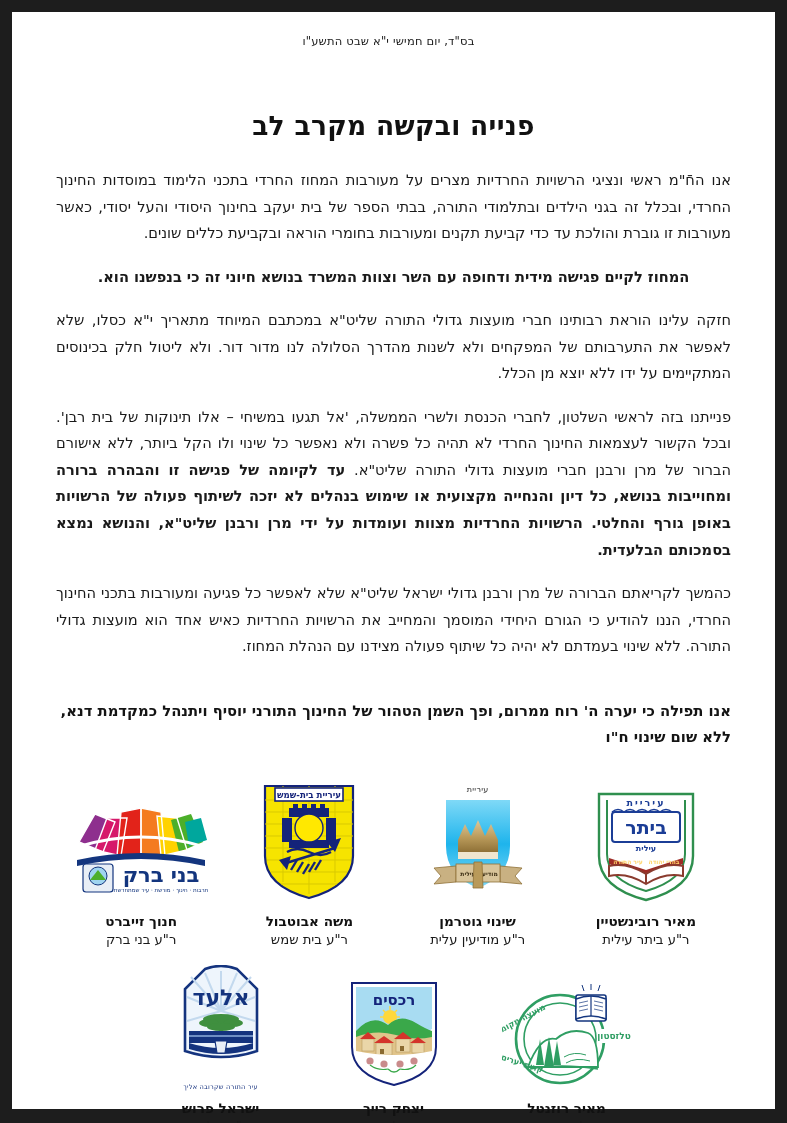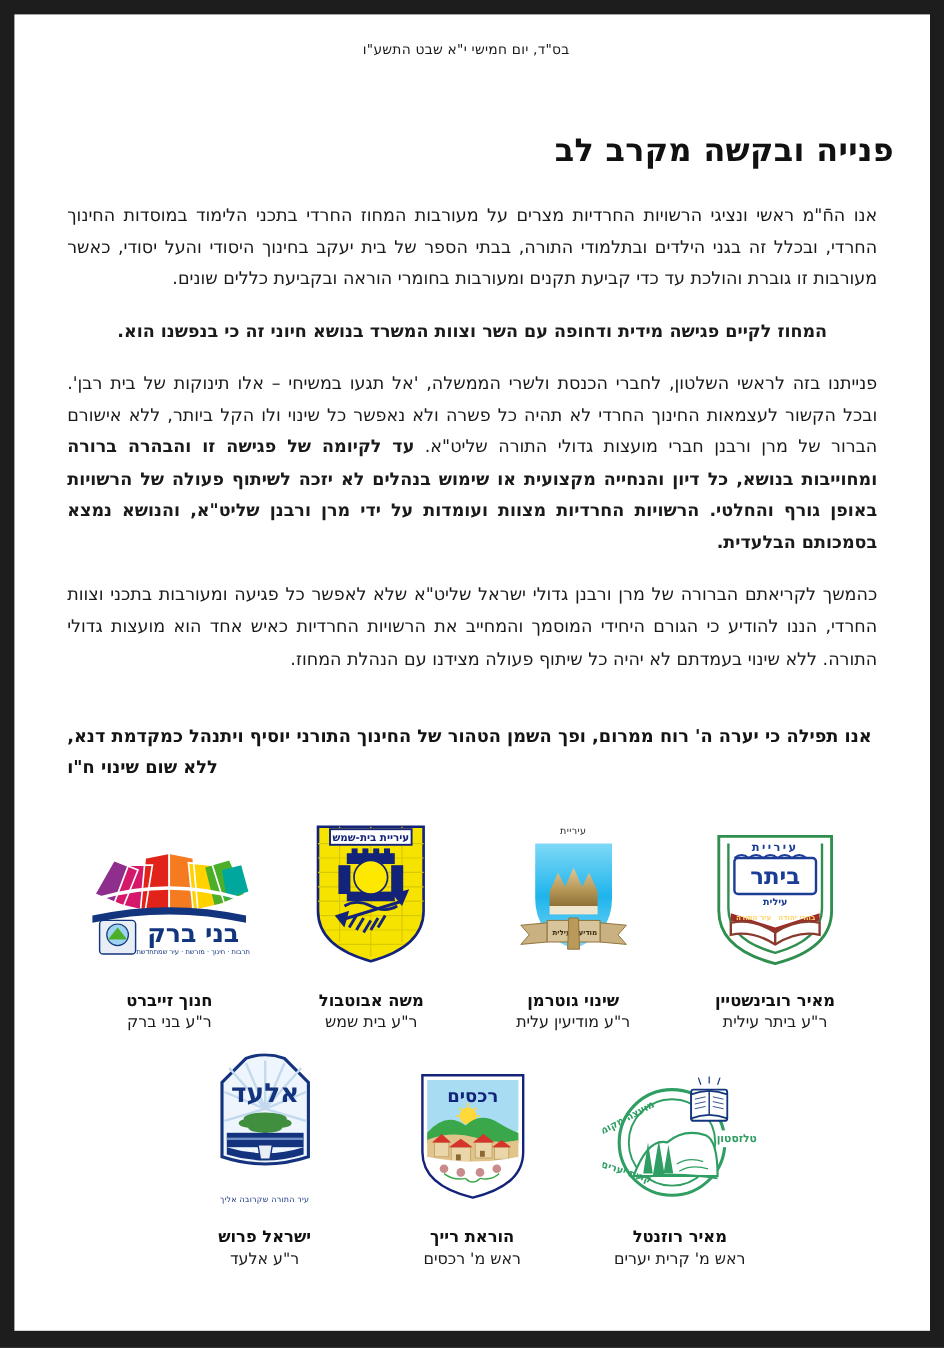--- a/index.html
+++ b/index.html
@@ -37,20 +37,21 @@
     font-size: 11.5px;
     color: #1a1a1a;
     text-align: center;
     letter-spacing: 0.2px;
     margin: 0 0 0 0;
     padding-right: 10px;
   }
 
   
   .doc-title {
+    text-align: center;
     font-size: 26.5px;
     font-weight: bold;
     color: #111111;
     margin: 62px 0 26px 0;
     letter-spacing: 0.3px;
   }
 
   
   .body-col {
     padding: 0 14px;
@@ -72,21 +73,21 @@
   }
   p.para.last-center {
     text-align-last: center;
   }
 
   .closing-prayer {
     font-size: 14.8px;
     font-weight: bold;
     line-height: 1.75;
     color: #141414;
-    text-align: left;
+    text-align: right;
     margin: 38px 14px 0 14px;
   }
 
   
   .logo-rows {
     margin-top: 26px;
   }
   .logo-row {
     display: flex;
     justify-content: center;
@@ -125,21 +126,21 @@
     font-size: 6.6px;
     color: #15317e;
     margin-top: 2px;
     letter-spacing: 0.2px;
     font-weight: normal;
   }
   .person-name {
     font-size: 13.6px;
     font-weight: bold;
     color: #111111;
-    margin-top: 19px;
+    margin-top: 9px;
     white-space: nowrap;
   }
   .person-role {
     font-size: 13.2px;
     color: #1a1a1a;
     margin-top: 3px;
     white-space: nowrap;
   }
 
   svg { display: block; }
@@ -152,24 +153,25 @@
 
     <div class="bsd-line">בס"ד, יום חמישי י"א שבט התשע"ו</div>
 
     <h1 class="doc-title">פנייה ובקשה מקרב לב</h1>
 
     <div class="body-col">
       <p class="para">אנו החֿ"מ ראשי ונציגי הרשויות החרדיות מצרים על מעורבות המחוז החרדי בתכני הלימוד במוסדות החינוך החרדי, ובכלל זה בגני הילדים ובתלמודי התורה, בבתי הספר של בית יעקב בחינוך היסודי והעל יסודי, כאשר מעורבות זו גוברת והולכת עד כדי קביעת תקנים ומעורבות בחומרי הוראה ובקביעת כללים שונים.</p>
 
       <p class="para bold last-center">המחוז לקיים פגישה מידית ודחופה עם השר וצוות המשרד בנושא חיוני זה כי בנפשנו הוא.</p>
 
+      <p class="para">חזקה עלינו הוראת רבותינו חברי מועצות גדולי התורה שליט"א במכתבם המיוחד מתאריך י"א כסלו, שלא לאפשר את התערבותם של המפקחים ולא לשנות מהדרך הסלולה לנו מדור דור. ולא ליטול חלק בכינוסים המתקיימים על ידו ללא יוצא מן הכלל.</p>
 
       <p class="para"><span>פנייתנו בזה לראשי השלטון, לחברי הכנסת ולשרי הממשלה, 'אל תגעו במשיחי – אלו תינוקות של בית רבן'. ובכל הקשור לעצמאות החינוך החרדי לא תהיה כל פשרה ולא נאפשר כל שינוי ולו הקל ביותר, ללא אישורם הברור של מרן ורבנן חברי מועצות גדולי התורה שליט"א. </span><b>עד לקיומה של פגישה זו והבהרה ברורה ומחוייבות בנושא, כל דיון והנחייה מקצועית או שימוש בנהלים לא יזכה לשיתוף פעולה של הרשויות באופן גורף והחלטי. הרשויות החרדיות מצוות ועומדות על ידי מרן ורבנן שליט"א, והנושא נמצא בסמכותם הבלעדית.</b></p>
 
-      <p class="para">כהמשך לקריאתם הברורה של מרן ורבנן גדולי ישראל שליט"א שלא לאפשר כל פגיעה ומעורבות בתכני וצוות החרדי, הננו להודיע כי הגורם היחידי המוסמך והמחייב את הרשויות החרדיות כאיש אחד הוא מועצות גדולי התורה. ללא שינוי בעמדתם לא יהיה כל שיתוף פעולה מצידנו עם הנהלת המחוז.</p>
+      <p class="para">כהמשך לקריאתם הברורה של מרן ורבנן גדולי ישראל שליט"א שלא לאפשר כל פגיעה ומעורבות בתכני החינוך החרדי, הננו להודיע כי הגורם היחידי המוסמך והמחייב את הרשויות החרדיות כאיש אחד הוא מועצות גדולי התורה. ללא שינוי בעמדתם לא יהיה כל שיתוף פעולה מצידנו עם הנהלת המחוז.</p>
     </div>
 
     <div class="closing-prayer">אנו תפילה כי יערה ה' רוח ממרום, ופך השמן הטהור של החינוך התורני יוסיף ויתנהל כמקדמת דנא, ללא שום שינוי ח"ו</div>
 
     <div class="logo-rows">
 
       <div class="logo-row row-1">
 
         <div class="logo-cell">
           <div class="crest-box">
@@ -393,21 +395,21 @@
                     <circle cx="70" cy="82" r="3.6"></circle>
                 </g>
                 <g stroke="#3aa84a" stroke-width="1.2" fill="none">
                   <path d="M26 86 Q34 92 44 90"></path>
                     <path d="M56 90 Q66 92 72 86"></path>
                   <path d="M44 90 Q50 96 56 90"></path>
                 </g>
               </svg>
             </div>
           </div>
-          <div class="person-name">הוראת רייך</div>
+          <div class="person-name">יצחק רייך</div>
           <div class="person-role">ראש מ' רכסים</div>
         </div>
 
         <div class="logo-cell">
           <div class="crest-box">
             <div class="crest-wrap">
               <svg width="104" height="116" viewBox="0 0 104 116">
                 <path d="M36 4 Q52 -2 68 4 L88 24 L88 86 Q52 98 16 86 L16 24 Z" fill="#eef5fc" stroke="#14337e" stroke-width="2.6"></path>
                 <g stroke="#c3d9ee" stroke-width="2">
                   <line x1="52" y1="46" x2="22" y2="12"></line>

